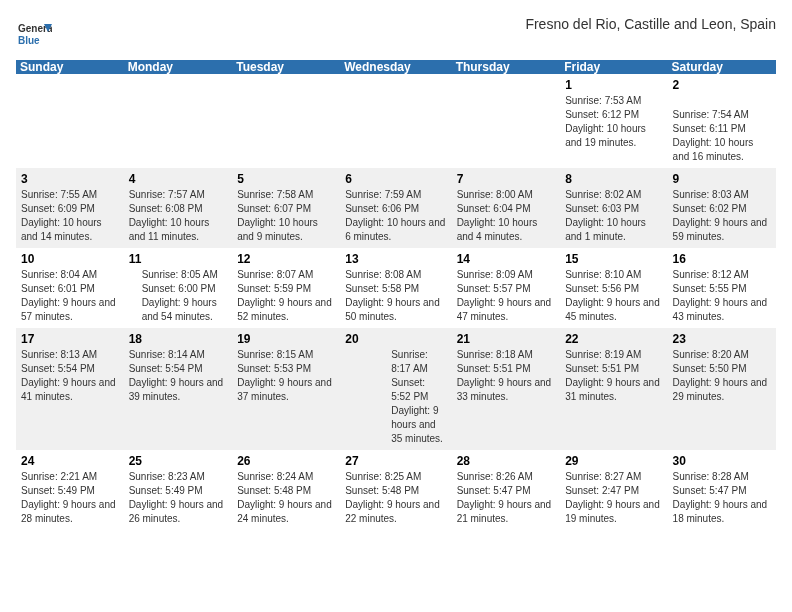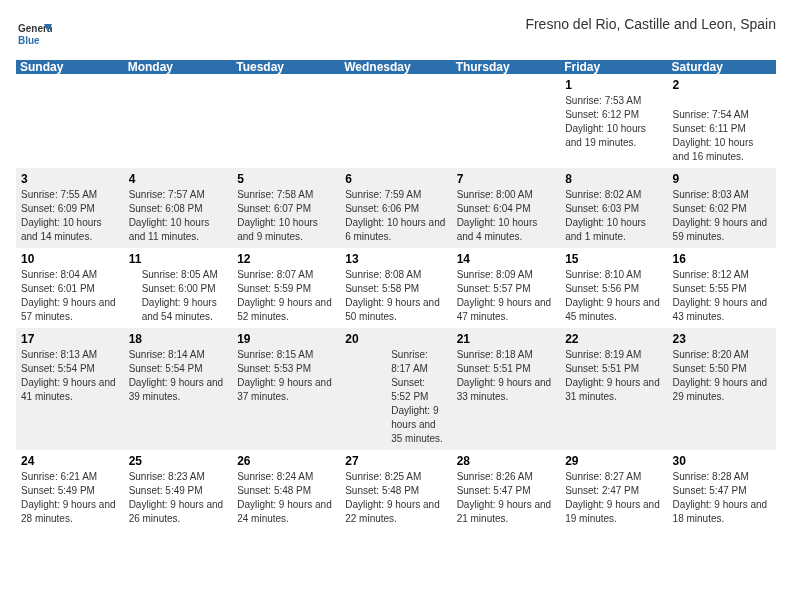--- a/index.html
+++ b/index.html
@@ -257,21 +257,21 @@
         <td>
           <span class="day-num">23</span>
           <div class="day-info" style="white-space: pre-line;">Sunrise: 8:20 AM
 Sunset: 5:50 PM
 Daylight: 9 hours and 29 minutes.</div>
         </td>
       </tr>
       <tr>
         <td>
           <span class="day-num">24</span>
-          <div class="day-info" style="white-space: pre-line;">Sunrise: 6:21 AM
+          <div class="day-info" style="white-space: pre-line;">Sunrise: 2:21 AM
 Sunset: 5:49 PM
 Daylight: 9 hours and 28 minutes.</div>
         </td>
         <td>
           <span class="day-num">25</span>
           <div class="day-info" style="white-space: pre-line;">Sunrise: 8:23 AM
 Sunset: 5:49 PM
 Daylight: 9 hours and 26 minutes.</div>
         </td>
         <td>

